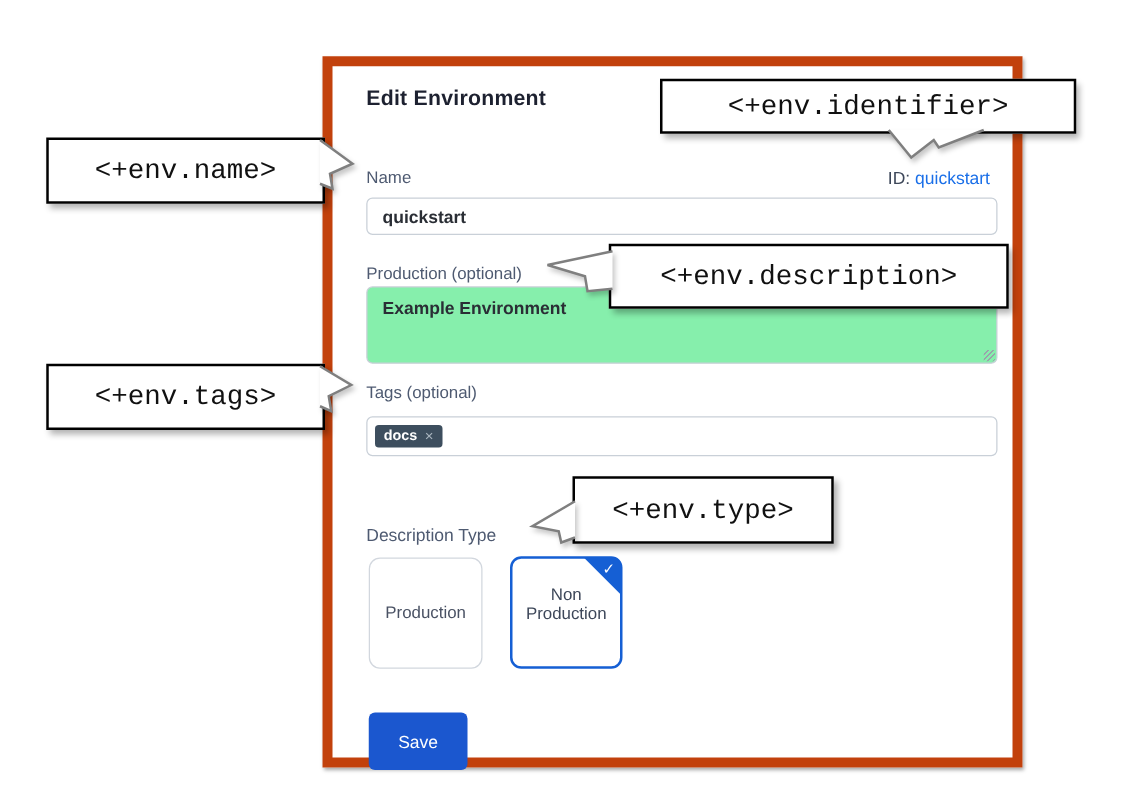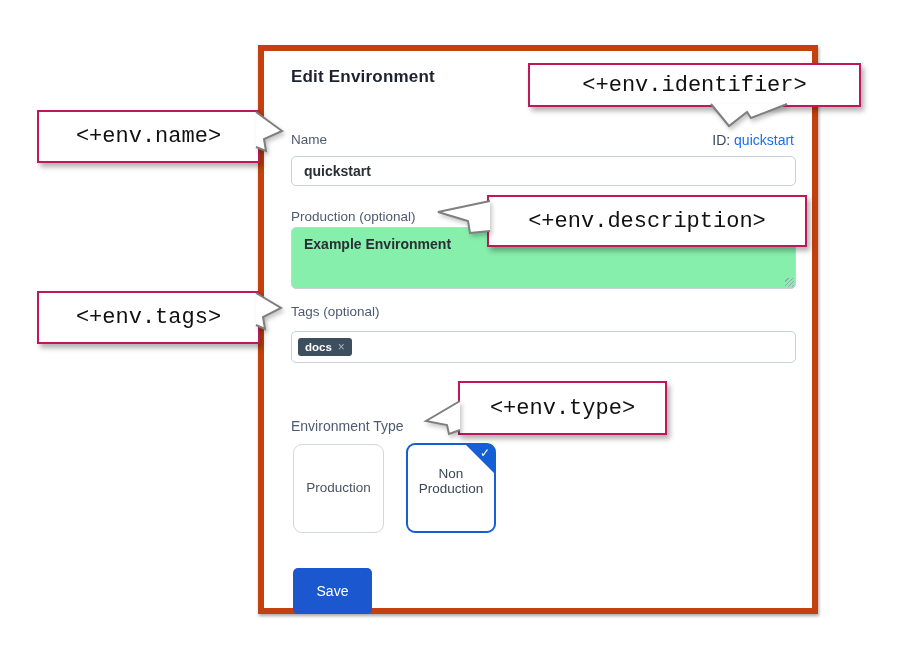--- a/index.html
+++ b/index.html
@@ -1,21 +1,21 @@
 <!DOCTYPE html>
 <html><head>
 <meta charset="utf-8">
 <style>
   * { margin:0; padding:0; box-sizing:border-box; }
   html,body { width:899px; height:646px; background:#ffffff; overflow:hidden;
               font-family:"Liberation Sans", sans-serif; position:relative; }
 
   
   .panel { position:absolute; left:258px; top:45px; width:560px; height:569px;
-           background:#ffffff; border:6px solid #c2410c;
+           background:#ffffff; border:8px solid #c2410c;
            box-shadow:1px 2px 3px rgba(0,0,0,0.35); }
   .panel-title { position:absolute; left:27px; top:16px; font-size:17px; font-weight:700;
                  color:#1d2130; letter-spacing:0.2px; }
   .field-label { position:absolute; left:27px; font-size:13.5px; color:#4e5a71; font-weight:400; }
   .id-row { position:absolute; top:81px; right:18px; font-size:14px; }
   .id-caption { color:#3d4759; }
   .id-link { color:#1a6fe8; text-decoration:none; cursor:pointer; }
   .text-input { position:absolute; left:27px; width:505px; height:30px;
                 border:1px solid #c9d0d8; border-radius:5px; background:#fff;
                 font-family:"Liberation Sans", sans-serif;
@@ -41,21 +41,21 @@
   .corner-flag { position:absolute; top:-1px; right:-1px; width:30px; height:30px;
                  background:#155fd4; clip-path:polygon(0 0,100% 0,100% 100%);
                  border-top-right-radius:7px; }
   .corner-check { position:absolute; top:1px; right:4px; color:#ffffff; font-size:12px; }
 
   .save-btn { position:absolute; left:29px; top:517px; width:79px; height:46px;
               background:#1b57cf; color:#ffffff; border:none; border-radius:5px;
               font-family:"Liberation Sans", sans-serif; font-size:14px; font-weight:500; cursor:pointer; }
 
   
-  .callout { position:absolute; background:#ffffff; border:2px solid #be185d;
+  .callout { position:absolute; background:#ffffff; border:2px solid #000000;
              box-shadow:3px 4px 5px rgba(0,0,0,0.30);
              display:flex; align-items:center; justify-content:center;
              font-family:"Liberation Mono", monospace; font-size:22px; color:#111;
              white-space:nowrap; z-index:5; }
   .tail { position:absolute; z-index:6; overflow:visible;
           filter:drop-shadow(2px 3px 2px rgba(0,0,0,0.22)); }
   .tail polygon { fill:#ffffff; }
   .tail polyline { fill:none; stroke:#7f7f7f; stroke-width:2; }
 </style>
 </head>
@@ -77,21 +77,21 @@
   <span class="resize-grip"></span>
 
   <div class="field-label" style="top:253px;">Tags (optional)</div>
   <div class="tags-input">
     <span class="tag-chip">
       <span>docs</span>
       <span class="tag-x">×</span>
     </span>
   </div>
 
-  <div class="field-label" style="top:367px; font-size:14px;">Environment Type</div>
+  <div class="field-label" style="top:367px; font-size:14px;">Description Type</div>
 
   <div class="type-card" style="left:29px; top:393px; width:91px; height:89px;">
     <span>Production</span>
   </div>
 
   <div class="type-card selected" style="left:142px; top:392px; width:90px; height:90px; padding-top:21px;">
     <span style="width:72px;">Non Production</span>
     <span class="corner-flag"></span>
     <span class="corner-check">✓</span>
   </div>

